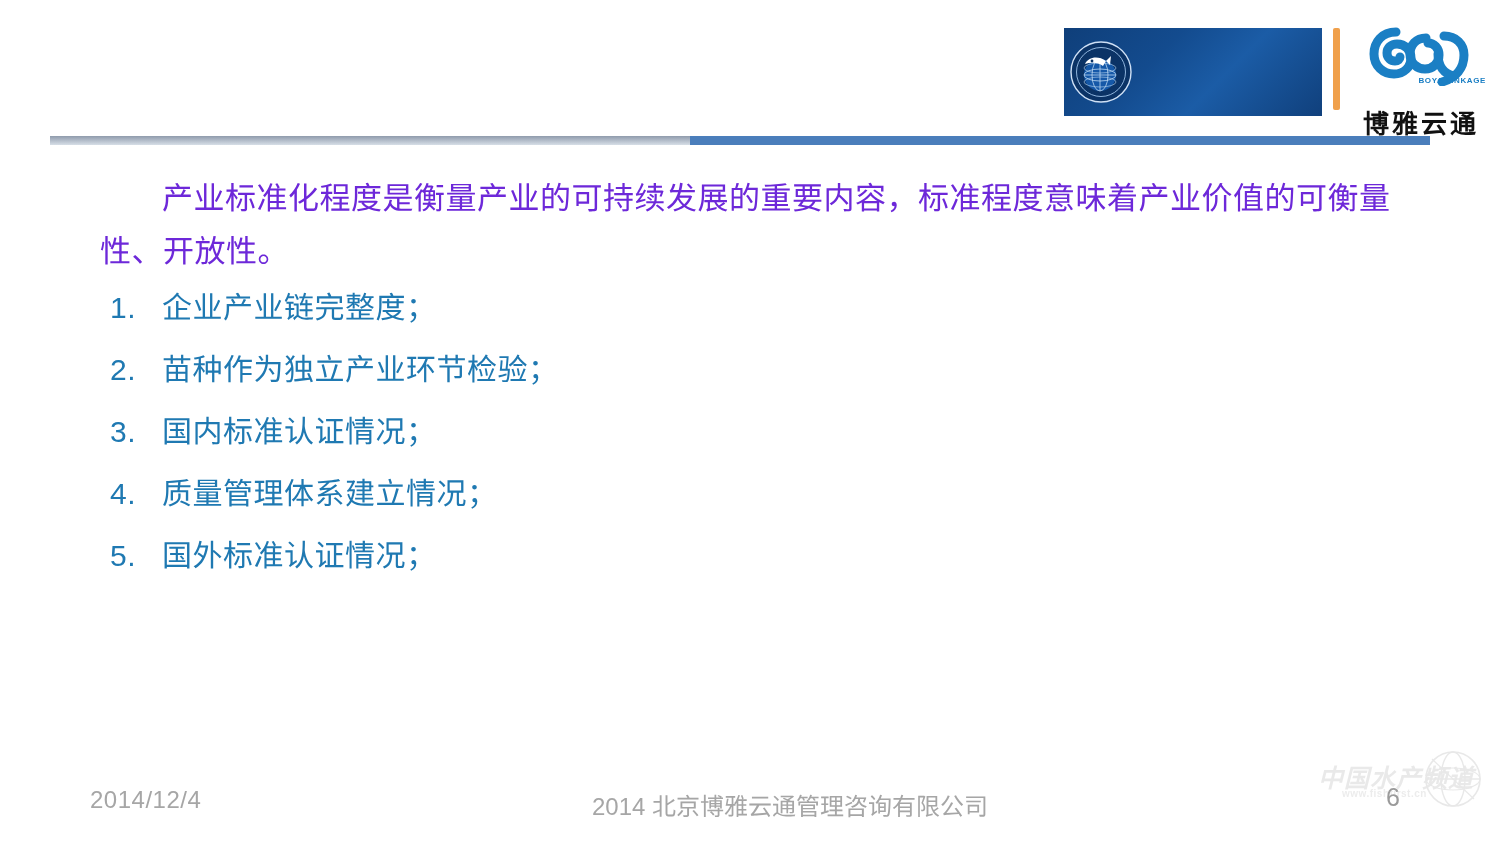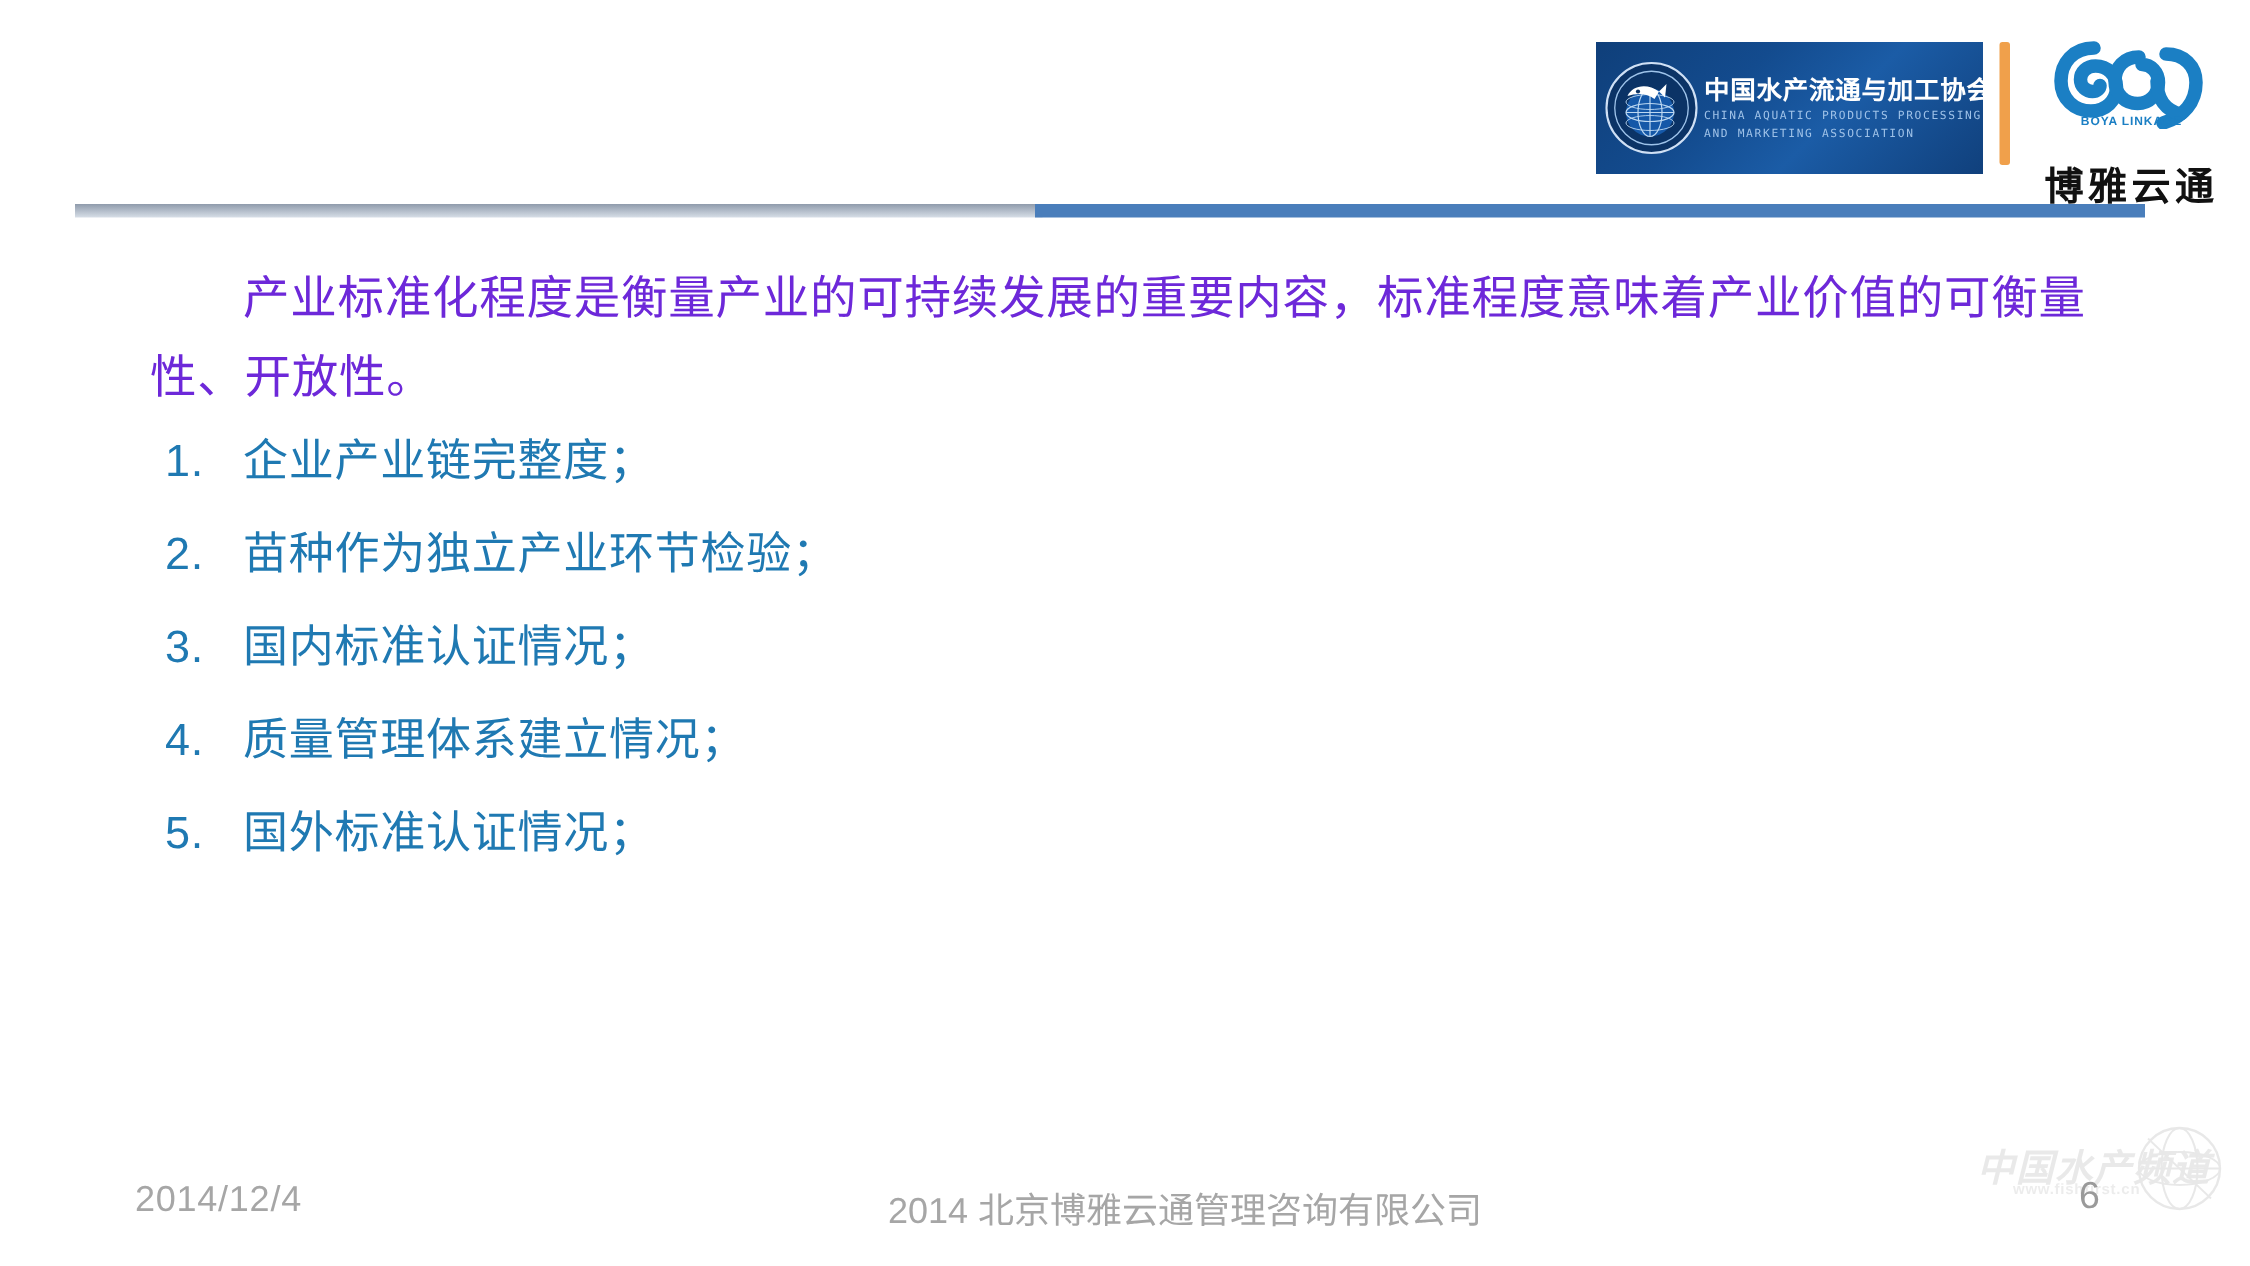--- a/index.html
+++ b/index.html
@@ -144,21 +144,21 @@
     left: 10px;
     top: 0px;
     width: 110px;
     height: 62px;
   }
   #boya-linkage {
     position: absolute;
     left: 0;
     top: 52px;
     width: 130px;
-    text-align: center;
+    text-align: right;
     color: #1b7fc4;
     font-size: 8px;
     font-weight: bold;
     letter-spacing: 0.6px;
   }
   #boya-cn {
     position: absolute;
     left: 0;
     top: 66px;
     width: 130px;
@@ -296,25 +296,20 @@
         <ellipse cx="30" cy="34" rx="16" ry="6" fill="none" stroke="#bcd8f2" stroke-width="0.8"></ellipse>
         <ellipse cx="30" cy="34" rx="8" ry="16" fill="none" stroke="#bcd8f2" stroke-width="0.8"></ellipse>
         <line x1="14" y1="34" x2="46" y2="34" stroke="#bcd8f2" stroke-width="0.8"></line>
         <line x1="30" y1="18" x2="30" y2="50" stroke="#bcd8f2" stroke-width="0.8"></line>
         <ellipse cx="30" cy="27" rx="16" ry="5" fill="none" stroke="#bcd8f2" stroke-width="0.6"></ellipse>
         <ellipse cx="30" cy="41" rx="16" ry="5" fill="none" stroke="#bcd8f2" stroke-width="0.6"></ellipse>
         <path d="M36 20 C28 14, 18 16, 15 23 C21 21, 28 21, 33 25 Z" fill="#ffffff"></path>
         <path d="M36 20 L41 15 L40 24 Z" fill="#ffffff"></path>
         <circle cx="22" cy="20" r="1.4" fill="#0b3366"></circle>
       </svg>
-      <div id="cappma-textblock">
-        <div id="cappma-cn">中国水产流通与加工协会</div>
-        <div id="cappma-en1">CHINA AQUATIC PRODUCTS PROCESSING</div>
-        <div id="cappma-en2">AND MARKETING ASSOCIATION</div>
-      </div>
     </div>
 
     <div id="logo-divider"></div>
 
     <div id="boya-logo">
       <svg id="boya-mark" viewBox="0 0 110 62">
         <path d="M30 8 C16 8, 8 18, 8 30 C8 42, 17 50, 28 50 C38 50, 45 43, 45 34 C45 26, 39 20, 31 20 C25 20, 21 24, 21 29 C21 34, 25 37, 29 37 C32 37, 34 35, 34 33" fill="none" stroke="#1b7fc4" stroke-width="9" stroke-linecap="round"></path>
         <path d="M60 14 C50 14, 44 21, 44 30 C44 39, 51 45, 59 45 C67 45, 73 39, 73 31 C73 24, 68 19, 62 19" fill="none" stroke="#1b7fc4" stroke-width="9" stroke-linecap="round"></path>
         <path d="M78 12 C90 12, 98 20, 98 31 C98 44, 90 54, 76 58" fill="none" stroke="#1b7fc4" stroke-width="9" stroke-linecap="round"></path>
         <path d="M72 30 C72 42, 78 50, 88 52" fill="none" stroke="#1b7fc4" stroke-width="9" stroke-linecap="round"></path>

